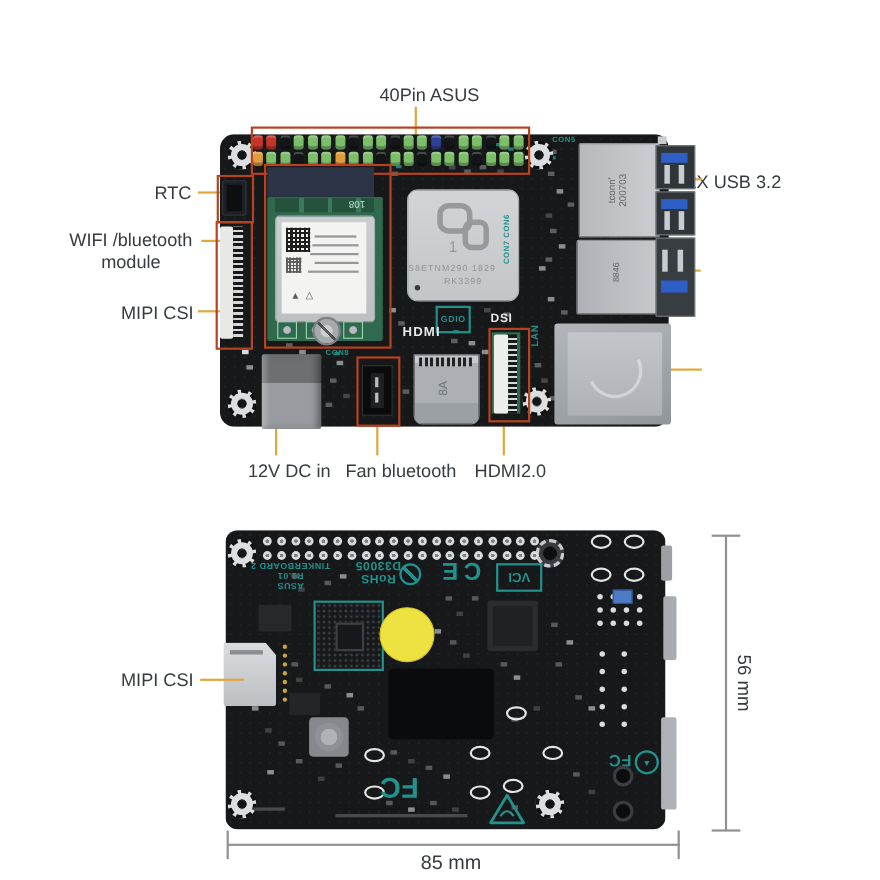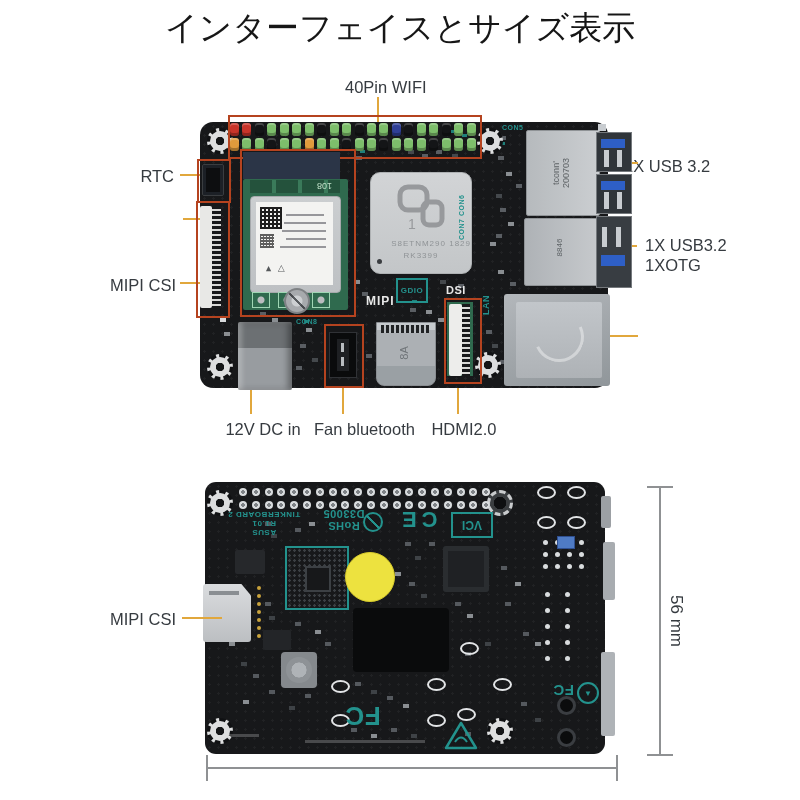--- a/index.html
+++ b/index.html
@@ -31,37 +31,36 @@
   .comb{background:repeating-linear-gradient(180deg,#17181A 0 3px,#D8D8D6 3px 5px);}
   .dimline{position:absolute;background:#8F9193;}
   .dimtxt{position:absolute;font-size:17px;color:#363B40;}
   svg{display:block;}
 </style>
 </head>
 <body>
 
 <div class="canvas">
 
-  <div class="title">インターフェイスとサイズ表示</div>
-
-  <div class="lbl" style="left:345px;top:77px;">40Pin WIFI</div>
+
+  <div class="lbl" style="left:345px;top:77px;">40Pin ASUS</div>
   <div class="ld" style="left:377px;top:97px;width:2px;height:30px;"></div>
 
   <div class="lbl r" style="left:100px;top:166px;width:74px;">RTC</div>
   <div class="ld" style="left:180px;top:174px;width:27px;height:2px;"></div>
 
+  <div class="lbl c" style="left:58px;top:209px;width:122px;"><span>WIFI /bluetooth</span><br><span>module</span></div>
   <div class="ld" style="left:183px;top:218px;width:111px;height:2px;"></div>
 
   <div class="lbl r" style="left:98px;top:275px;width:78px;">MIPI CSI</div>
   <div class="ld" style="left:180px;top:282px;width:31px;height:2px;"></div>
 
   <div class="lbl" style="left:624px;top:156px;">2X USB 3.2</div>
   <div class="ld" style="left:600px;top:162px;width:38px;height:2px;"></div>
 
-  <div class="lbl" style="left:645px;top:235px;"><span>1X USB3.2</span><br><span>1XOTG</span></div>
   <div class="ld" style="left:580px;top:245px;width:57px;height:2px;"></div>
 
   <div class="ld" style="left:597px;top:335px;width:41px;height:2px;"></div>
 
   <div class="lbl c" style="left:213px;top:419px;width:100px;">12V DC in</div>
   <div class="ld" style="left:250px;top:350px;width:2px;height:64px;"></div>
 
   <div class="lbl c" style="left:307px;top:419px;width:115px;">Fan bluetooth</div>
   <div class="ld" style="left:342px;top:362px;width:2px;height:52px;"></div>
 
@@ -150,27 +149,27 @@
     <div style="position:absolute;left:78px;top:170px;width:16px;height:14px;border:1px solid #9FD6B4;background:radial-gradient(circle,#B9BCBE 3px,#2F6A4E 4px);"></div>
     <div style="position:absolute;left:112px;top:170px;width:16px;height:14px;border:1px solid #9FD6B4;background:radial-gradient(circle,#B9BCBE 3px,#2F6A4E 4px);"></div>
     <div style="position:absolute;left:84px;top:166px;width:22px;height:22px;border-radius:50%;border:2px solid #7E8184;background:radial-gradient(circle,#CDD0D2 0 5px,#A7AAAD 6px),linear-gradient(45deg,transparent 46%,#6F7275 46% 54%,transparent 54%);background-blend-mode:multiply;"></div>
 
     <div style="position:absolute;left:170px;top:50px;width:100px;height:100px;background:linear-gradient(#D2D4D6,#C3C6C8);border:1px solid #AEB1B3;border-radius:10px;">
       <svg width="54" height="50" viewBox="0 0 54 50" style="margin:10px auto 0;">
         <rect x="6" y="4" width="27" height="23" rx="8" fill="none" stroke="#97999C" stroke-width="5"></rect>
         <rect x="29" y="19" width="19" height="23" rx="6" fill="none" stroke="#97999C" stroke-width="5"></rect>
         <text x="14" y="46" font-size="14" fill="#97999C" font-family="Liberation Sans,sans-serif">1</text>
       </svg>
-      <div style="position:absolute;left:0;top:66px;width:100%;text-align:right;font-size:8px;letter-spacing:1px;color:#8F9396;">S8ETNM290 1829</div>
+      <div style="position:absolute;left:0;top:66px;width:100%;text-align:left;font-size:8px;letter-spacing:1px;color:#8F9396;">S8ETNM290 1829</div>
       <div style="position:absolute;left:0;top:78px;width:100%;text-align:center;font-size:8px;letter-spacing:1px;color:#8F9396;">RK3399</div>
       <div style="position:absolute;left:6px;top:86px;width:5px;height:5px;border-radius:50%;background:#3A3D40;"></div>
     </div>
 
     <div class="silk teal" style="left:196px;top:156px;width:28px;height:21px;border:2px solid #23928D;font-size:8px;text-align:center;line-height:21px;">GDIO</div>
-    <div class="silk" style="left:166px;top:172px;font-size:12px;color:#E8E8E8;letter-spacing:1px;">MIPI</div>
+    <div class="silk" style="left:166px;top:172px;font-size:12px;color:#E8E8E8;letter-spacing:1px;">HDMI</div>
     <div class="silk" style="left:246px;top:162px;font-size:11px;color:#E8E8E8;">DSI</div>
     <div class="silk teal" style="left:276px;top:178px;font-size:9px;transform:rotate(-90deg);">LAN</div>
     <div class="silk teal" style="left:302px;top:2px;font-size:7px;">CON5</div>
     <div class="silk teal" style="left:258px;top:118px;font-size:7px;transform:rotate(-90deg);transform-origin:left top;white-space:nowrap;">CON7 CON6</div>
     <div class="silk teal" style="left:96px;top:196px;font-size:7px;">CON8</div>
 
     <div style="position:absolute;left:38px;top:200px;width:54px;height:68px;background:linear-gradient(180deg,#6C7073 0 38%,#989CA0 38%);border-radius:2px;box-shadow:inset 4px 0 5px rgba(255,255,255,.25),inset -4px 0 6px rgba(0,0,0,.35);"></div>
 
     <div class="rbox" style="left:124px;top:202px;width:36px;height:60px;"></div>
     <div style="position:absolute;left:129px;top:210px;width:26px;height:44px;background:#0A0B0C;border:1px solid #303236;">
@@ -352,14 +351,15 @@
   <div class="dimline" style="left:659px;top:487px;width:2px;height:268px;"></div>
   <div class="dimline" style="left:647px;top:486px;width:26px;height:2px;"></div>
   <div class="dimline" style="left:647px;top:754px;width:26px;height:2px;"></div>
   <div class="dimtxt" style="left:650px;top:590px;width:52px;height:62px;display:flex;align-items:center;justify-content:center;">
     <span style="transform:rotate(90deg);white-space:nowrap;">56 mm</span>
   </div>
 
   <div class="dimline" style="left:207px;top:767px;width:411px;height:2px;"></div>
   <div class="dimline" style="left:206px;top:755px;width:2px;height:26px;"></div>
   <div class="dimline" style="left:616px;top:755px;width:2px;height:26px;"></div>
+  <div class="dimtxt" style="left:330px;top:774px;width:160px;text-align:center;font-size:18px;">85 mm</div>
 
 </div>
 
 </body></html>

